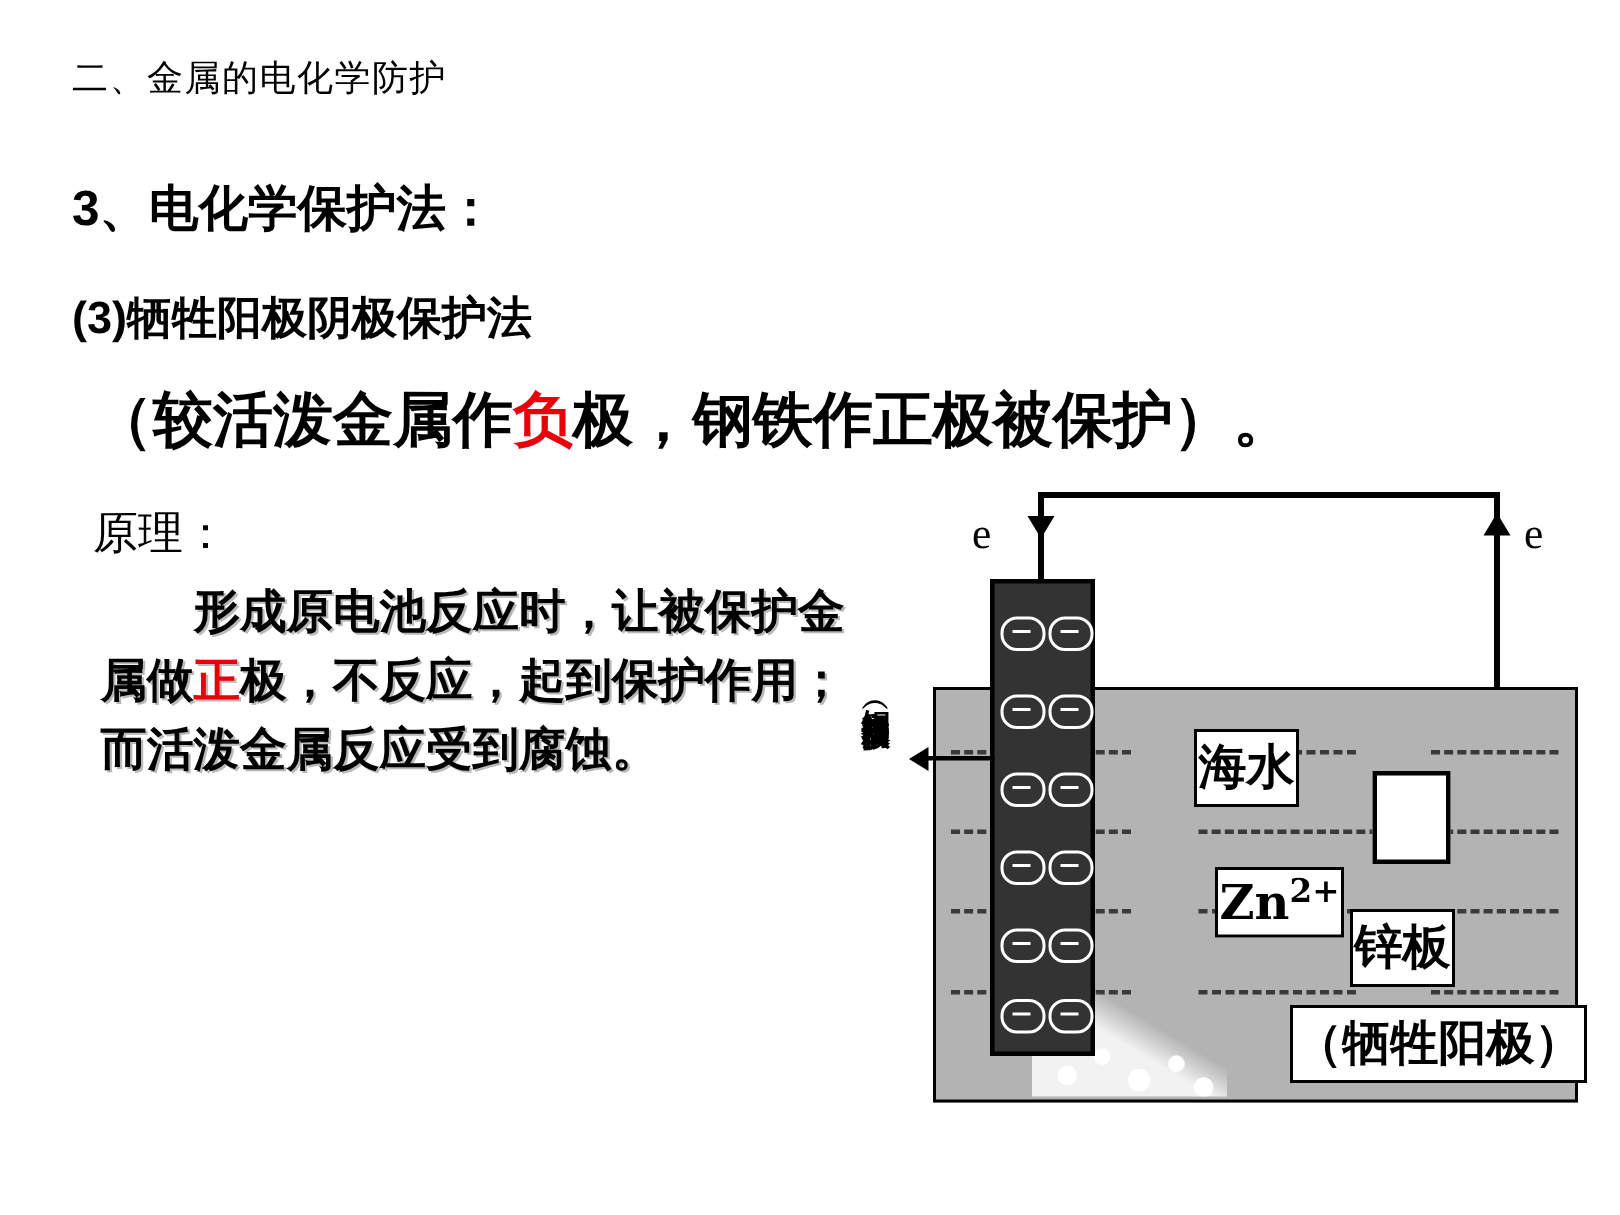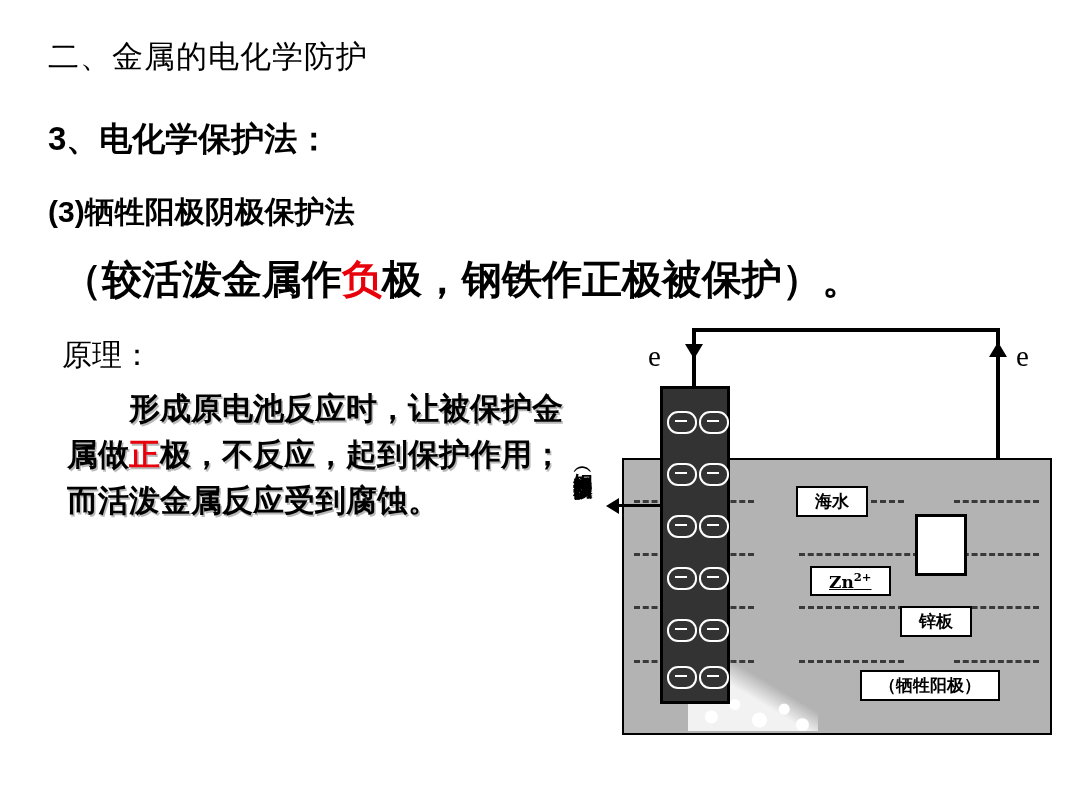--- a/index.html
+++ b/index.html
@@ -20,21 +20,21 @@
     left: 0; top: 0;
     width: 1080px;
     height: 810px;
   }
 
   
   .h-section {
     position: absolute;
     left: 48px;
     top: 36px;
-    font-size: 31px;
+    font-size: 24px;
     font-family: "DejaVu Serif", serif;
     letter-spacing: 1px;
     white-space: nowrap;
   }
   .h-point {
     position: absolute;
     left: 48px;
     top: 117px;
     font-size: 33px;
     font-weight: bold;
@@ -196,22 +196,22 @@
     font-family: "DejaVu Serif", serif;
     white-space: nowrap;
   }
   .e-label {
     font-size: 29px;
     font-family: "Liberation Serif", serif;
   }
   .boxed {
     background: #ffffff;
     border: 2px solid #000;
-    padding: 2px 17px;
-    font-size: 17px;
+    padding: 2px 1px;
+    font-size: 32px;
     font-weight: bold;
   }
   .vlabel {
     position: absolute;
     font-size: 19px;
     font-weight: bold;
     writing-mode: vertical-rl;
     text-orientation: upright;
     letter-spacing: 1px;
     line-height: 20px;
@@ -277,21 +277,21 @@
       <div class="emark" style="left:4px;  top:230px;"></div>
       <div class="emark" style="left:36px; top:230px;"></div>
       <div class="emark" style="left:4px;  top:277px;"></div>
       <div class="emark" style="left:36px; top:277px;"></div>
     </div>
 
     <div class="zinc"></div>
 
     <div class="lbl boxed" style="left:236px; top:168px;">海水</div>
 
-    <div class="lbl boxed" style="left:250px; top:248px;text-decoration:underline;">
+    <div class="lbl boxed" style="left:250px; top:260px;">
       <span>Zn</span><span class="sup">2+</span>
     </div>
 
     <div class="lbl boxed" style="left:340px; top:288px;">锌板</div>
     <div class="lbl boxed" style="left:300px; top:352px;">（牺牲阳极）</div>
 
     <div class="vlabel" style="left:14px; top:140px; height:250px;">钢闸门（被保护阴极）</div>
     <div class="arrow-left" style="left:46px; top:180px;"></div>
     <div class="wire" style="left:58px; top:186px; width:45px; height:3px;"></div>
   </div>

